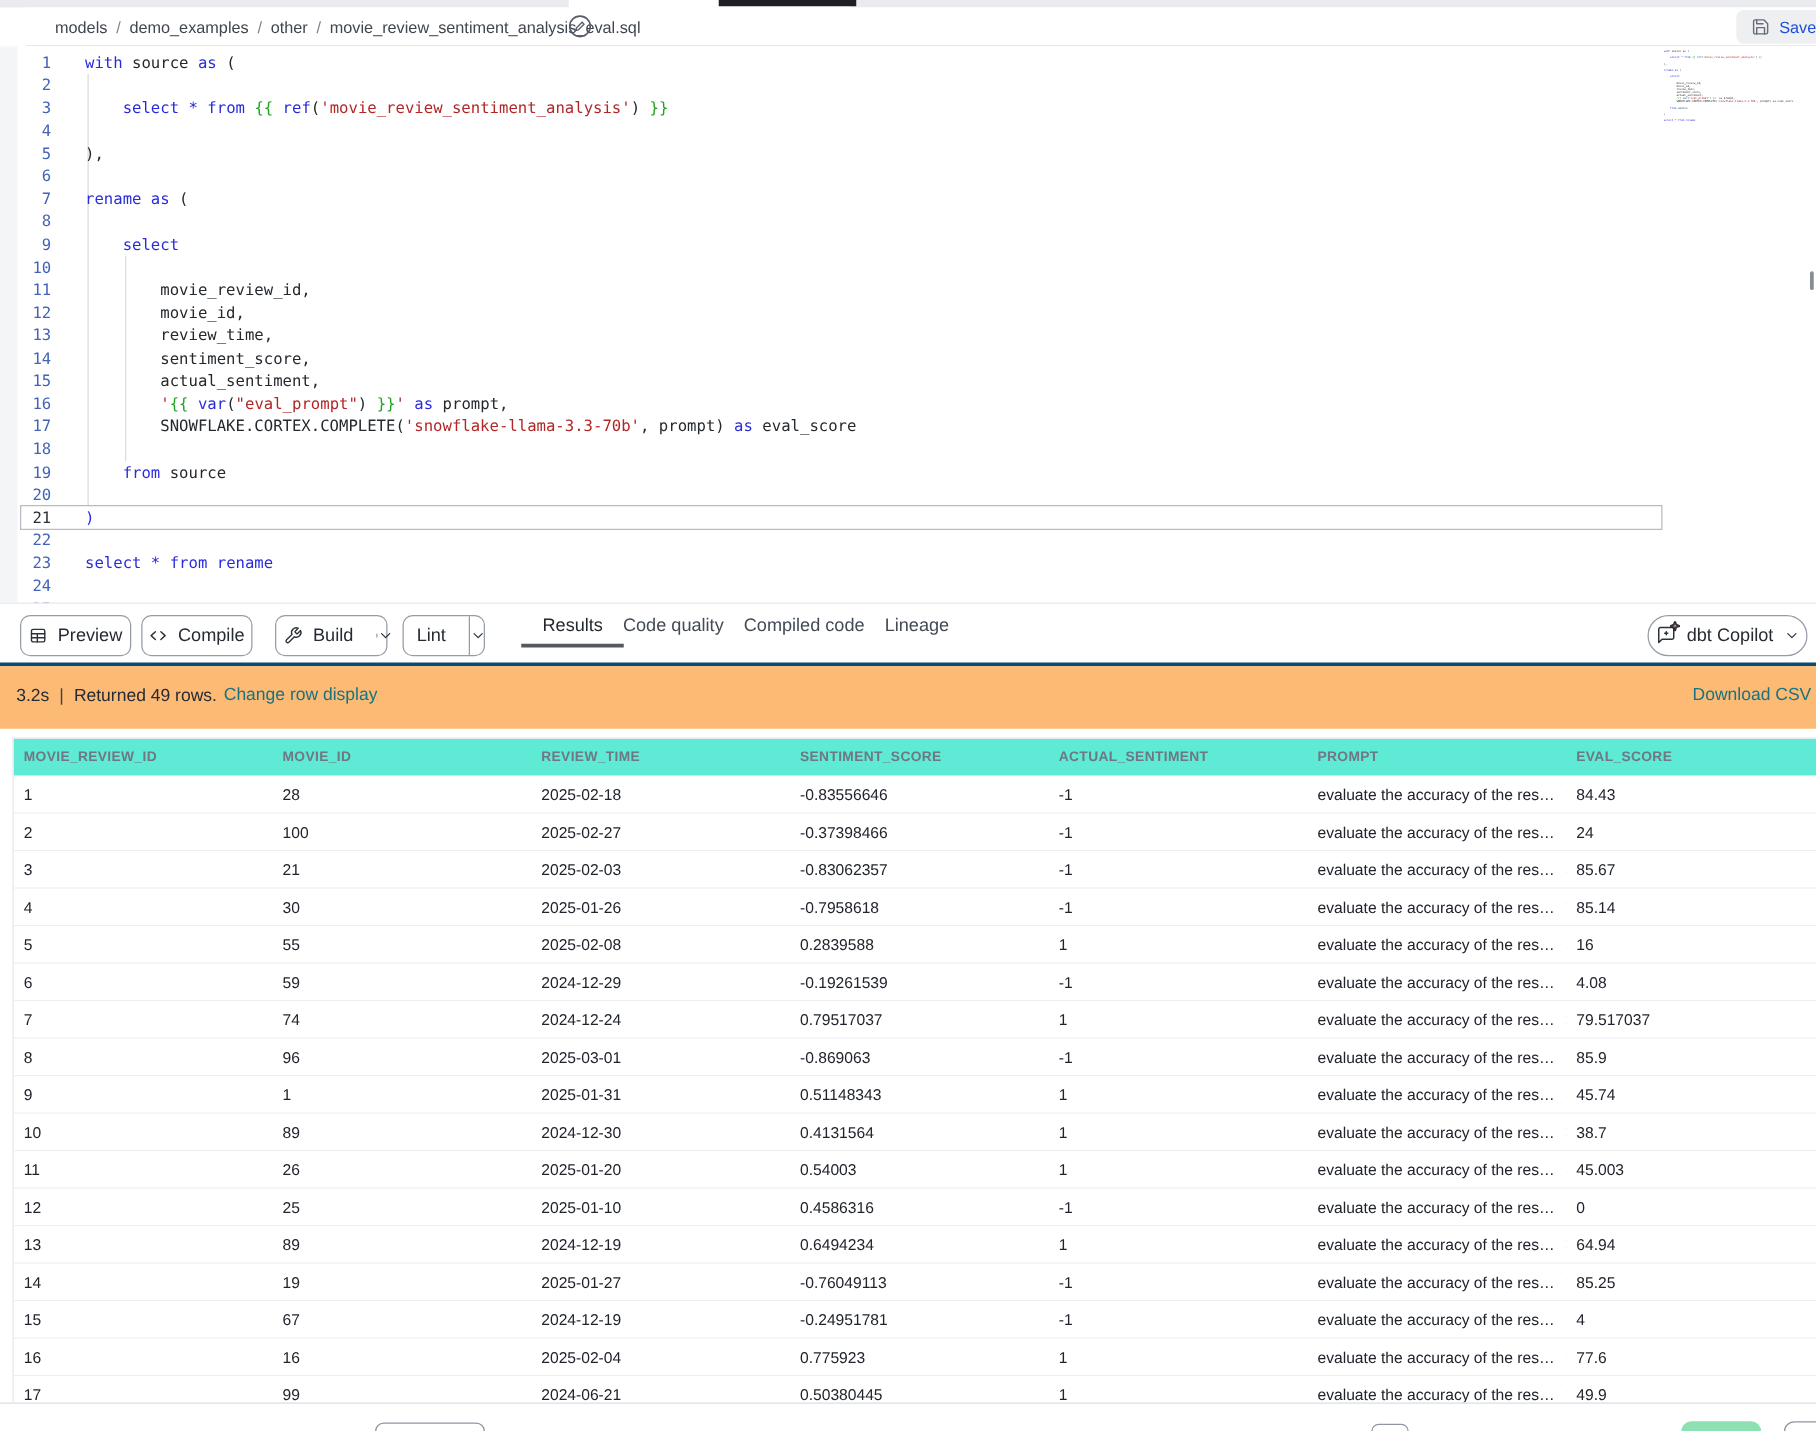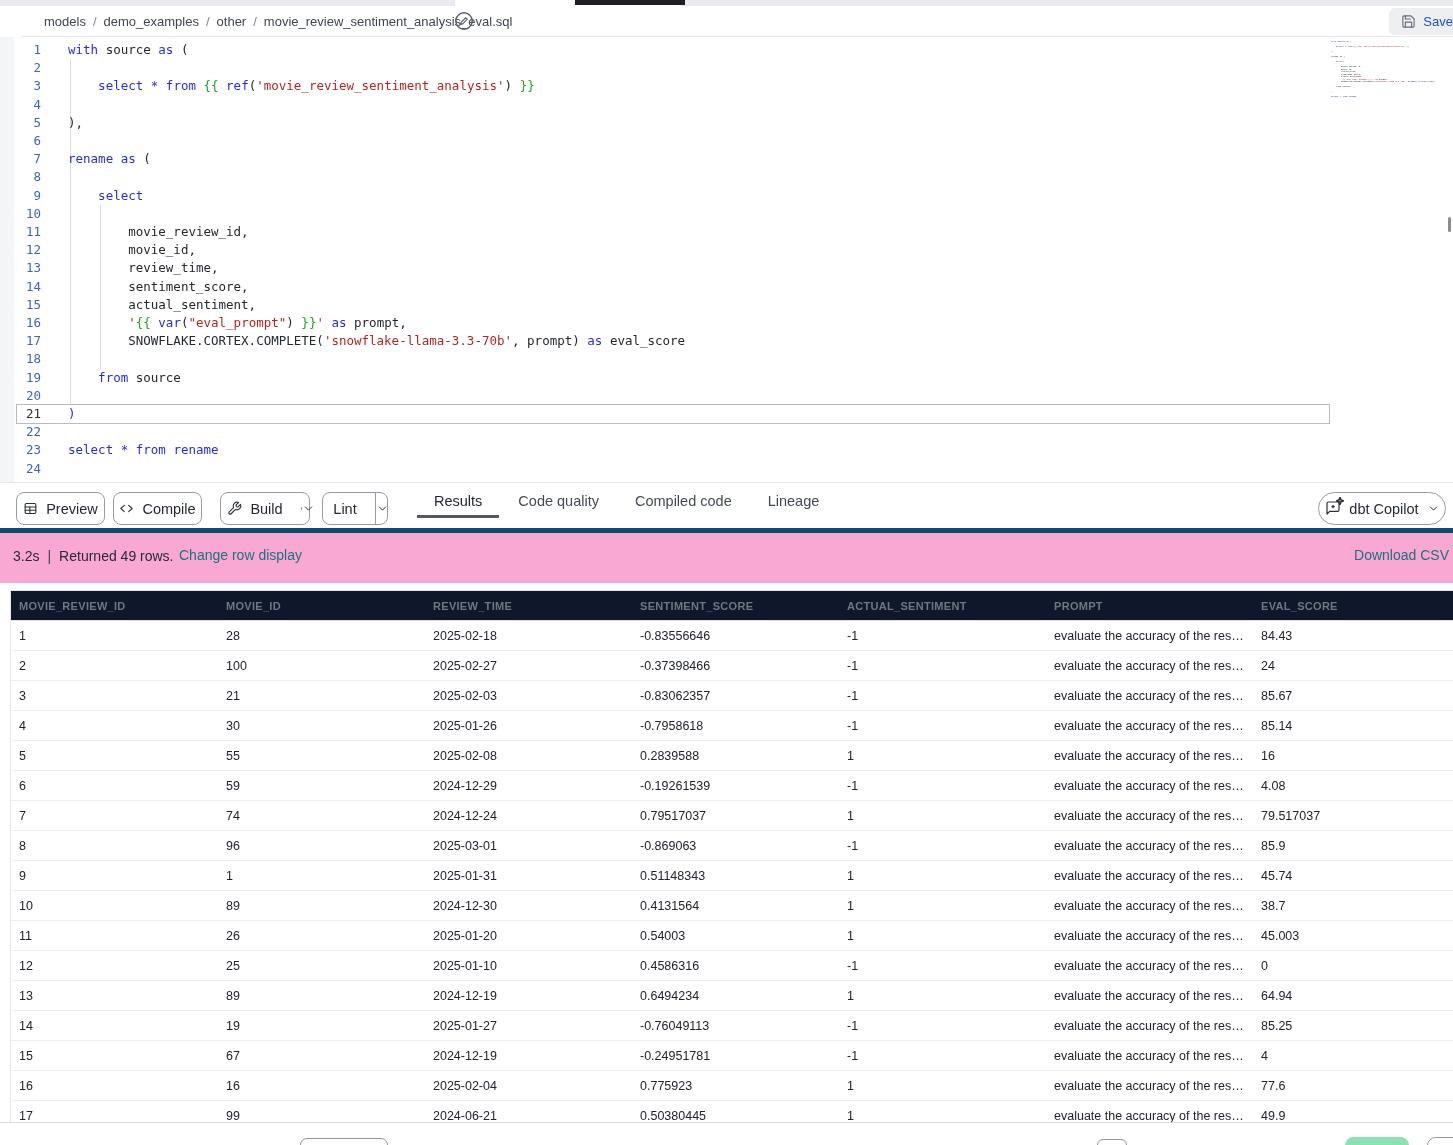--- a/index.html
+++ b/index.html
@@ -33,51 +33,51 @@
   .curline { position:absolute; left:16px; width:1314px; height:20px; border:1px solid #b7bcc3; pointer-events:none; }
   .iguide { position:absolute; width:1px; background:#d9dce1; }
   #guide1 { left:70px; top:22px; height:346px; }
   #guide2 { left:100px; top:168px; height:164px; }
   #minimap { position:absolute; right:6px; top:3px; width:116px; height:58px; overflow:hidden; cursor:pointer; }
   #minimap-content { transform:scale(0.21); transform-origin:0 0; font-family:"DejaVu Sans Mono", monospace; font-size:10px; }
   .mm-line { height:12px; line-height:12px; white-space:pre; }
   #editor-scroll-thumb { position:absolute; right:2px; top:180px; width:3px; height:15px; background:#878d96; border-radius:2px; cursor:grab; }
 
   
-  #toolbar { position:absolute; left:0; top:484px; width:1453px; height:49px; background:#fff; border-bottom:5px solid #0c4a6e; }
+  #toolbar { position:absolute; left:0; top:484px; width:1453px; height:49px; background:#fff; border-bottom:3px solid #0c4a6e; }
   .btn { position:absolute; top:8px; height:33px; background:#fff; border:1px solid #959ca6; border-radius:8px;
     display:flex; align-items:center; justify-content:center; gap:8px; font-size:14.5px; color:#252a33; cursor:pointer; }
   .btn svg { width:15px; height:15px; stroke:#2c323b; fill:none; stroke-width:1.8; stroke-linecap:round; stroke-linejoin:round; }
   #btn-preview { left:16px; width:89px; }
   #btn-compile { left:113px; width:89px; }
   #btn-build { left:220px; width:90px; padding:14px; }
   #btn-lint { left:322px; width:66px; padding:0; }
   .split-main { display:flex; align-items:center; gap:8px; height:100%; padding:0 10px 0 12px; cursor:pointer; }
   .split-caret { display:flex; align-items:center; justify-content:center; width:27px; height:100%; border-left:1px solid #959ca6; cursor:pointer; }
   .split-caret svg { width:13px; height:13px; }
-  #results-tabs { position:absolute; left:434px; top:0; height:34px; display:flex; gap:36px; }
+  #results-tabs { position:absolute; left:434px; top:0; height:34px; display:flex; gap:16px; }
   .tab { position:relative; display:flex; align-items:center; height:100%; font-size:14.5px; color:#434a55; cursor:pointer; white-space:nowrap; }
   .tab.active { color:#23272e; }
   .tab.active::after { content:""; position:absolute; left:-17px; right:-17px; bottom:0; height:3px; background:#54585f; }
   #btn-copilot { right:7px; width:128px; border-radius:17px; position:absolute; }
   #copilot-icon-wrap { position:relative; width:17px; height:17px; }
   #copilot-icon-wrap .bubble { width:16px; height:16px; }
   #copilot-icon-wrap .spark { position:absolute; right:-3px; top:-3px; width:8px; height:8px; }
 
   
-  #status-row { position:absolute; left:0; top:533px; width:1453px; height:50px; background:#f9a8d4; }
+  #status-row { position:absolute; left:0; top:533px; width:1453px; height:50px; background:#fdba74; }
   #status-text { position:absolute; left:13px; top:0; height:46px; display:flex; align-items:center; gap:8px; font-size:14px; color:#252a33; }
   #status-text .pipe { color:#3c424b; }
   .teal-link { color:#19727f; cursor:pointer; font-size:14px; }
   #change-row-display { position:absolute; left:179px; top:14px; }
   #download-csv { position:absolute; right:4px; top:14px; }
 
   
   #table-wrap { position:absolute; left:10px; top:590px; width:1443px; height:532px; border-left:1px solid #e3e6ea; border-top:1px solid #e3e6ea; overflow:hidden; }
-  #table-header { display:grid; grid-template-columns:repeat(7,207px); height:30px; background:#0f172a; border-bottom:1px solid #dde1e6; }
+  #table-header { display:grid; grid-template-columns:repeat(7,207px); height:30px; background:#5eead4; border-bottom:1px solid #dde1e6; }
   .th { display:flex; align-items:center; padding-left:8px; font-size:11px; font-weight:700; letter-spacing:.3px; color:#6e7784; white-space:nowrap; }
   .tr { display:grid; grid-template-columns:repeat(7,207px); height:30px; border-bottom:1px solid #eceef1; background:#fff; }
   .td { display:flex; align-items:center; padding-left:8px; font-size:12.5px; color:#20242c; white-space:nowrap; overflow:hidden; }
   .td.prompt { cursor:pointer; }
   .chev { width:9px; height:9px; margin-left:6px; stroke:#3c424b; fill:none; stroke-width:2; flex:none; }
 
   
   #bottom-bar { position:absolute; left:0; top:1122px; width:1453px; height:23px; background:#fff; border-top:1px solid #dbdee3; overflow:hidden; }
   .peek { position:absolute; background:#fff; border:1px solid #8f96a1; }
   #peek-a { left:300px; bottom:-8px; width:88px; height:15px; border-radius:7px; }

